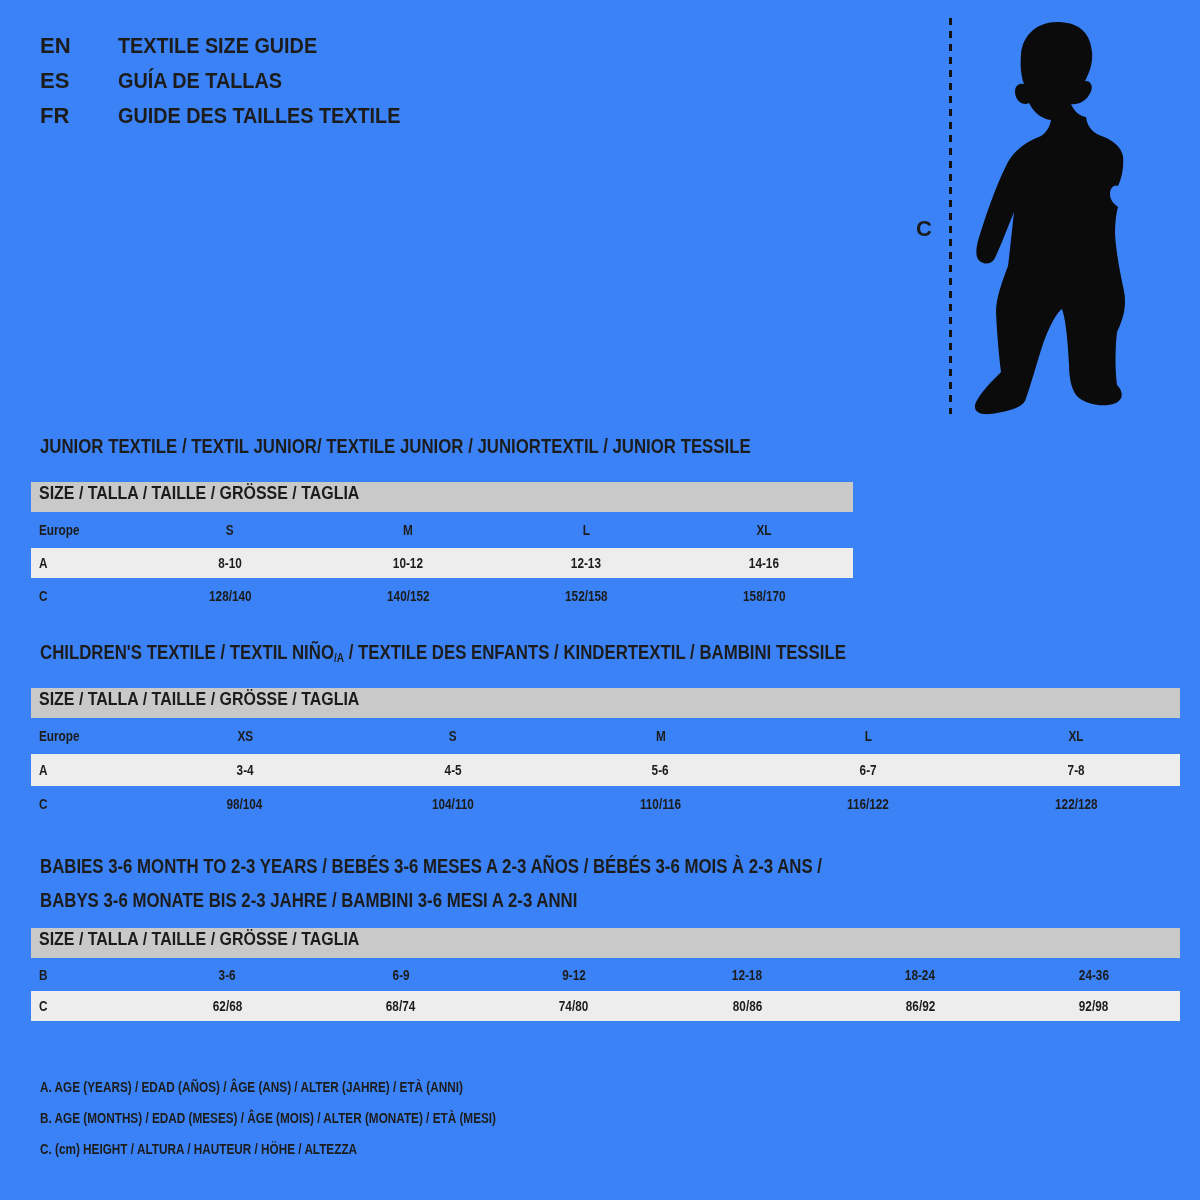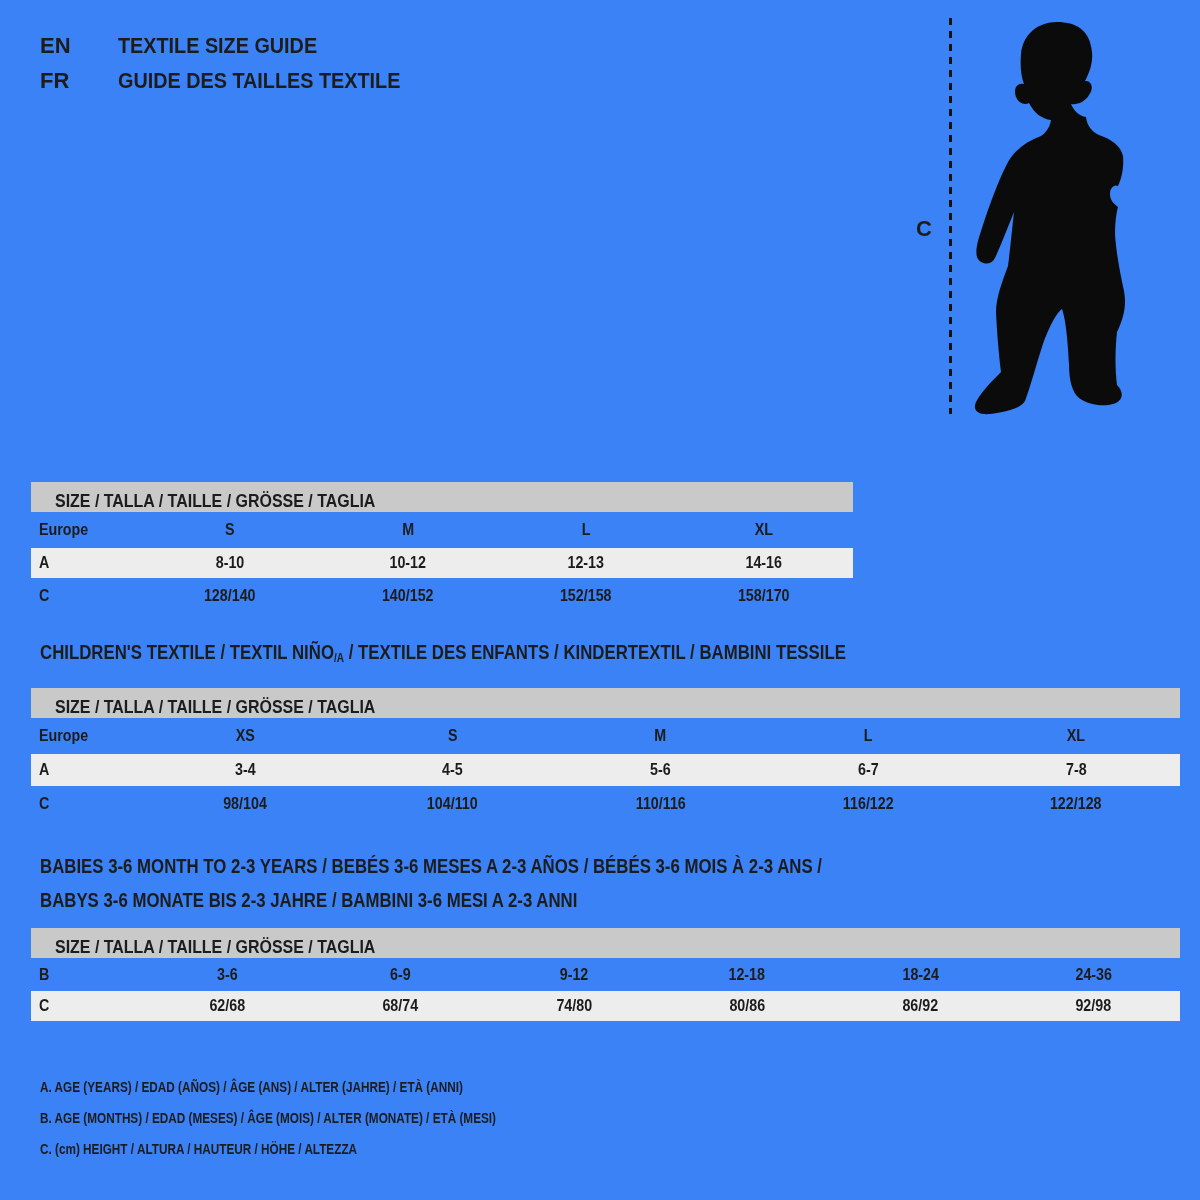--- a/index.html
+++ b/index.html
@@ -23,43 +23,47 @@
     background:repeating-linear-gradient(to bottom,#121212 0 7px,transparent 7px 13px);}
   .measure-label{position:absolute;left:916px;top:216px;font-size:22px;}
   .toddler{position:absolute;left:963px;top:14px;width:178px;height:402px;}
 
   
   .sec-title{position:absolute;left:40px;font-size:20px;line-height:24px;}
   .sub{font-size:12px;position:relative;top:3px;}
 
   
   .table{position:absolute;left:31px;}
-  .thead{display:flex;align-items:flex-end;height:30px;background:#c9c9c9;
-    padding-left:24px;font-size:19px;box-sizing:border-box;}
-  .trow{display:flex;align-items:center;font-size:17px;}
+  .thead{display:flex;align-items:flex-start;height:30px;background:#c9c9c9;
+    padding-left:8px;font-size:19px;box-sizing:border-box;}
+  .trow{display:flex;align-items:center;font-size:14px;}
   .trow.alt{background:#ededed;}
   .tlabel{width:102px;padding-left:8px;box-sizing:content-box;}
   .tcell{flex:1;text-align:center;}
 
   .w-junior{width:822px;}
   .w-wide{width:1149px;}
 
   
   .legend{position:absolute;left:40px;top:1072px;}
   .legend-line{font-size:14px;line-height:31px;}
 </style>
 </head>
 <body>
 
 <div class="page">
 
   <div class="langs">
     <div class="lang-row">
       <span class="lang-code">EN</span>
       <span class="cond-lang">TEXTILE SIZE GUIDE</span>
+    </div>
+    <div class="lang-row">
+      <span class="lang-code">ES</span>
+      <span class="cond-lang">GUÍA DE TALLAS</span>
     </div>
     <div class="lang-row">
       <span class="lang-code">FR</span>
       <span class="cond-lang">GUIDE DES TAILLES TEXTILE</span>
     </div>
   </div>
 
   <div class="measure-line"></div>
   <div class="measure-label">C</div>
   <svg class="toddler" viewBox="0 0 178 402" aria-hidden="true">
@@ -78,20 +82,23 @@
       C161 385 160 377 154 371 C152 356 152 336 154 318
       C160 306 164 292 161 277 C157 259 153 237 152 220
       C152 210 153 200 155 193 C151 190 147 186 147 180
       C147 174 151 170 155 172 C159 164 161 152 160 142
       C158 132 148 125 136 121 C128 117 124 111 123 103
       C116 102 111 97 108 90 C114 91 122 88 126 81
       C131 75 129 66 122 67 C127 58 130 48 129 38
       C127 16 113 8 94 8 Z"></path>
   </svg>
 
+  <div class="sec-title" style="top:434px;">
+    <span class="cond">JUNIOR TEXTILE / TEXTIL JUNIOR/ TEXTILE JUNIOR / JUNIORTEXTIL / JUNIOR TESSILE</span>
+  </div>
   <div class="table w-junior" style="top:482px;">
     <div class="thead">
       <span class="cond">SIZE / TALLA / TAILLE / GRÖSSE / TAGLIA</span>
     </div>
     <div class="trow" style="height:36px;">
       <span class="tlabel"><span class="cond">Europe</span></span>
       <span class="tcell"><span class="cond-c">S</span></span>
       <span class="tcell"><span class="cond-c">M</span></span>
       <span class="tcell"><span class="cond-c">L</span></span>
       <span class="tcell"><span class="cond-c">XL</span></span>

